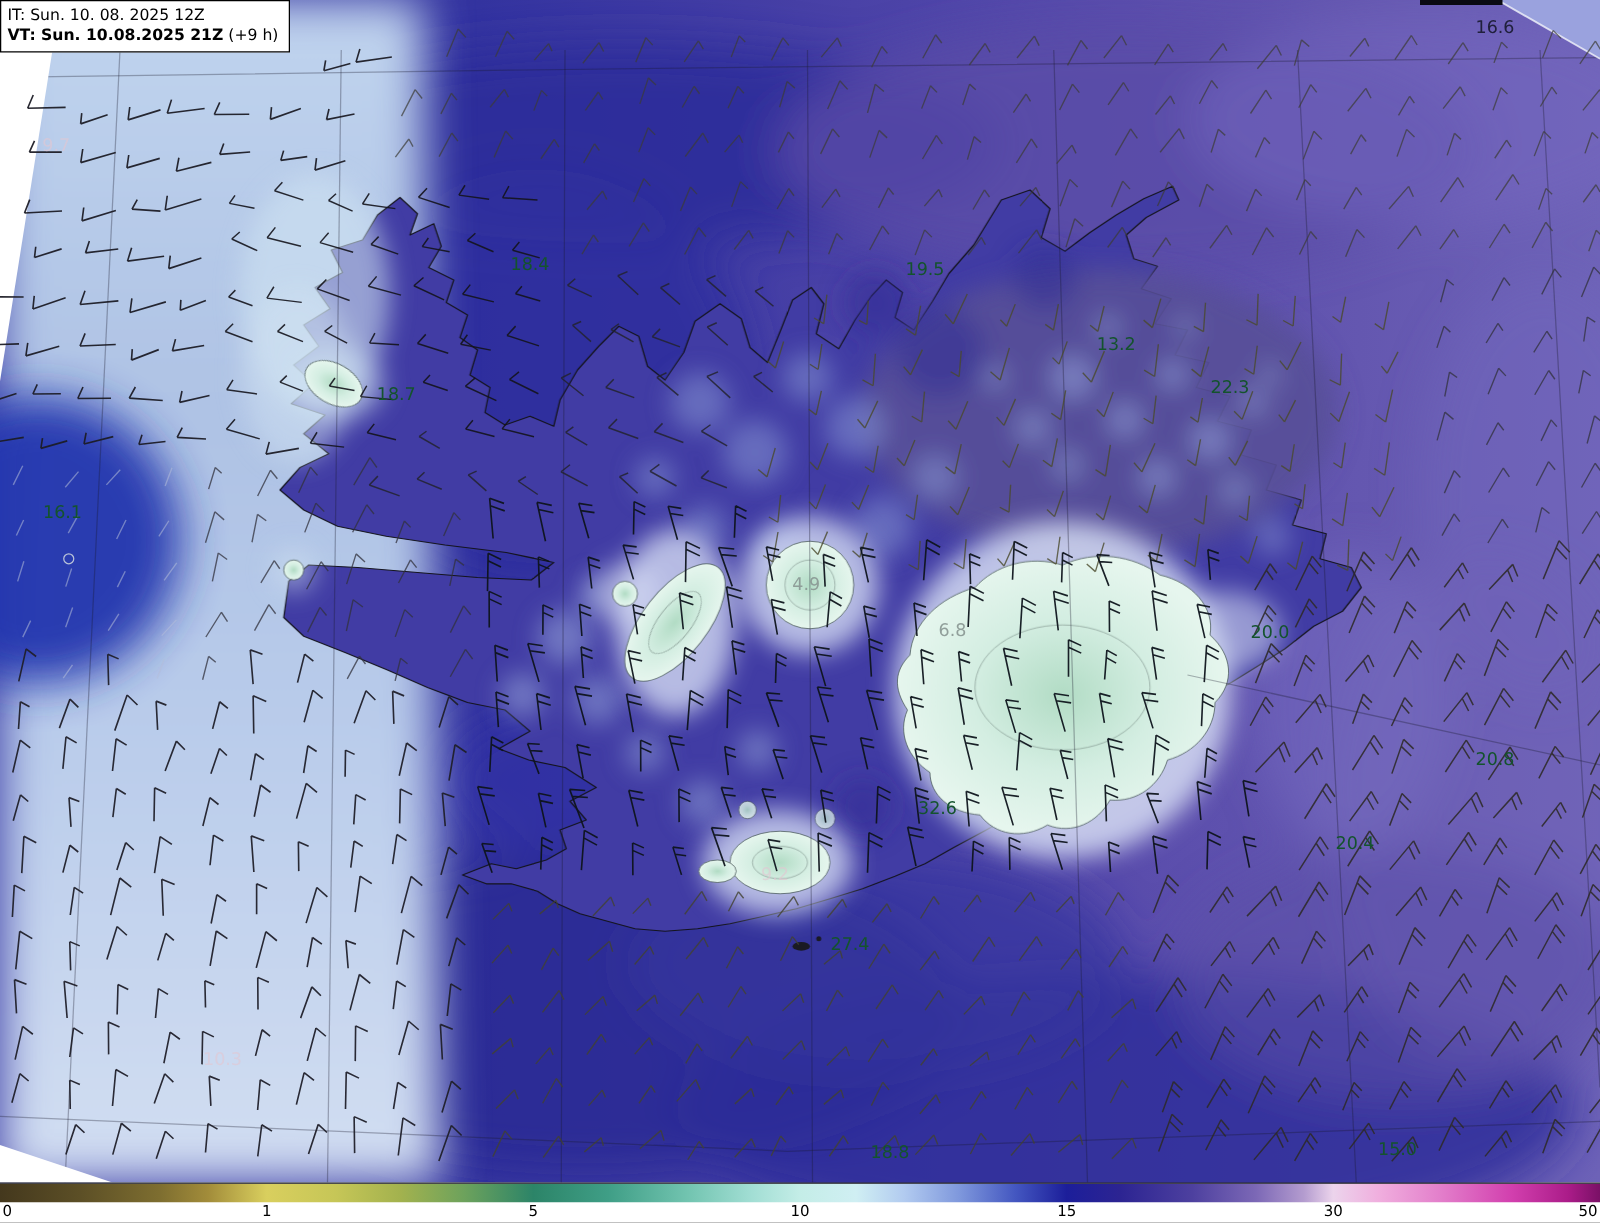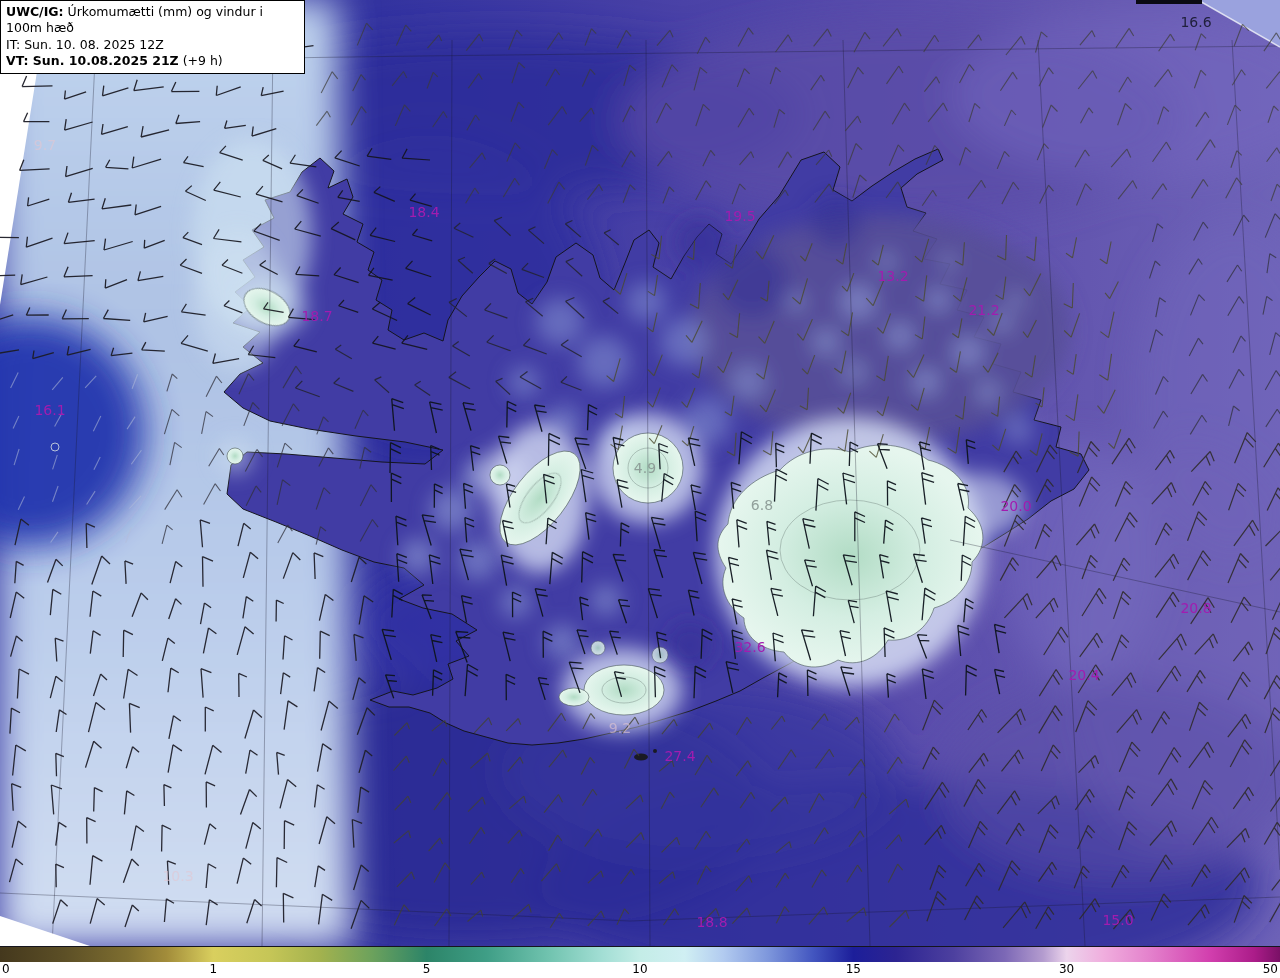--- a/index.html
+++ b/index.html
@@ -2,22 +2,22 @@
 <html><head>
 <meta charset="utf-8">
 <style>
   html,body{margin:0;padding:0;background:#222;}
   #frame{position:relative;width:1280px;height:978px;overflow:hidden;background:#fff;
          font-family:"DejaVu Sans","Liberation Sans",sans-serif;}
   #map{position:absolute;left:0;top:0;width:1280px;height:946px;overflow:hidden;}
   #map svg{position:absolute;left:0;top:0;width:1280px;height:946px;display:block;}
   #labels{position:absolute;left:0;top:0;width:1108px;height:946px;pointer-events:none;}
   .map-label{position:absolute;transform:translate(-50%,-50%);font-size:14px;white-space:nowrap;}
-  .tone-white{color:#a21caf;}
-  .tone-faint{color:rgba(226,198,210,0.62);margin-top:28px;}
+  .tone-white{color:#14532d;}
+  .tone-faint{color:rgba(226,198,210,0.62);}
   .tone-glacier{color:rgba(138,152,148,0.92);}
   .tone-dark{color:#20203c;}
   #title-box{position:absolute;left:0;top:0;background:#ffffff;border:1px solid #000;
              padding:3px 8px 4px 5px;font-size:12.5px;line-height:1.3;color:#000;max-width:290px;}
   .t-bold{font-weight:bold;}
   #colorbar{position:absolute;left:0;top:946px;width:1280px;height:16px;box-sizing:border-box;
             border-top:1px solid #15151e;}
   #colorbar-ticks{position:absolute;left:0;top:962px;width:1280px;height:16px;background:#fff;
                   font-size:12px;color:#000;}
   .cb-tick{position:absolute;top:0px;}
@@ -1000,40 +1000,37 @@
         <path d="M1234.2,922.6L1244.0,895.5M1244.0,895.5L1251.8,903.2M1241.9,901.1L1249.7,908.8" stroke="#2e2a28" stroke-width="1.2" fill="none" opacity="0.88"></path>
         <path d="M1269.7,922.1L1284.2,896.4M1284.2,896.4L1290.8,905.5M1281.3,901.7L1287.8,910.7" stroke="#2e2a28" stroke-width="1.2" fill="none" opacity="0.88"></path>
       </svg>
 
     <div id="labels">
         <div class="map-label tone-dark" style="left: 1196px; top: 22px;">16.6</div>
         <div class="map-label tone-faint" style="left: 45px; top: 117px;">9.7</div>
         <div class="map-label tone-white" style="left: 424px; top: 212px;">18.4</div>
         <div class="map-label tone-white" style="left: 740px; top: 216px;">19.5</div>
         <div class="map-label tone-white" style="left: 893px; top: 276px;">13.2</div>
-        <div class="map-label tone-white" style="left: 984px; top: 310px;">21.2</div>
+        <div class="map-label tone-white" style="left: 984px; top: 310px;">22.3</div>
         <div class="map-label tone-white" style="left: 317px; top: 316px;">18.7</div>
         <div class="map-label tone-white" style="left: 50px; top: 410px; text-align: right;">16.1</div>
         <div class="map-label tone-glacier" style="left: 645px; top: 468px;">4.9</div>
         <div class="map-label tone-glacier" style="left: 762px; top: 505px;">6.8</div>
         <div class="map-label tone-white" style="left: 1016px; top: 506px;">20.0</div>
         <div class="map-label tone-white" style="left: 1196px; top: 608px;">20.8</div>
         <div class="map-label tone-white" style="left: 750px; top: 647px;">32.6</div>
         <div class="map-label tone-white" style="left: 1048px; top: 675px; margin-left: 36px;">20.4</div>
         <div class="map-label tone-faint" style="left: 620px; top: 700px;">9.2</div>
         <div class="map-label tone-white" style="left: 680px; top: 756px;">27.4</div>
         <div class="map-label tone-faint" style="left: 178px; top: 848px;">10.3</div>
         <div class="map-label tone-white" style="left: 712px; top: 922px;">18.8</div>
         <div class="map-label tone-white" style="left: 1118px; top: 920px;">15.0</div>
       </div>
 
     <div id="title-box">
-      <div>
-        <span class="t-bold">UWC/IG:</span><span> Úrkomumætti (mm) og vindur i 100m hæð</span>
-      </div>
       <div>IT: Sun. 10. 08. 2025 12Z</div>
       <div>
         <span class="t-bold">VT: Sun. 10.08.2025 21Z</span><span> (+9 h)</span>
       </div>
     </div>
   </div>
 
   <div id="colorbar" style="background: linear-gradient(90deg, rgb(68, 56, 29) 0%, rgb(92, 79, 38) 5%, rgb(126, 110, 48) 10%, rgb(162, 140, 58) 13%, rgb(217, 207, 94) 16.67%, rgb(198, 198, 87) 21%, rgb(163, 178, 78) 25%, rgb(109, 162, 92) 29%, rgb(44, 132, 104) 33.33%, rgb(63, 158, 134) 38%, rgb(114, 196, 176) 43%, rgb(162, 222, 212) 47%, rgb(196, 237, 231) 50%, rgb(208, 239, 243) 53.5%, rgb(178, 203, 240) 56.5%, rgb(126, 151, 220) 60%, rgb(67, 86, 192) 63.5%, rgb(28, 30, 154) 66.67%, rgb(44, 36, 146) 70%, rgb(77, 64, 159) 74.5%, rgb(124, 104, 182) 78.5%, rgb(180, 156, 207) 81.5%, rgb(236, 212, 236) 83.33%, rgb(240, 174, 222) 86.2%, rgb(227, 127, 203) 90%, rgb(210, 63, 174) 94.5%, rgb(171, 28, 137) 98%, rgb(122, 16, 102) 100%);"></div>
   <div id="colorbar-ticks">
       <span class="cb-tick" style="left: 2px;">0</span>

